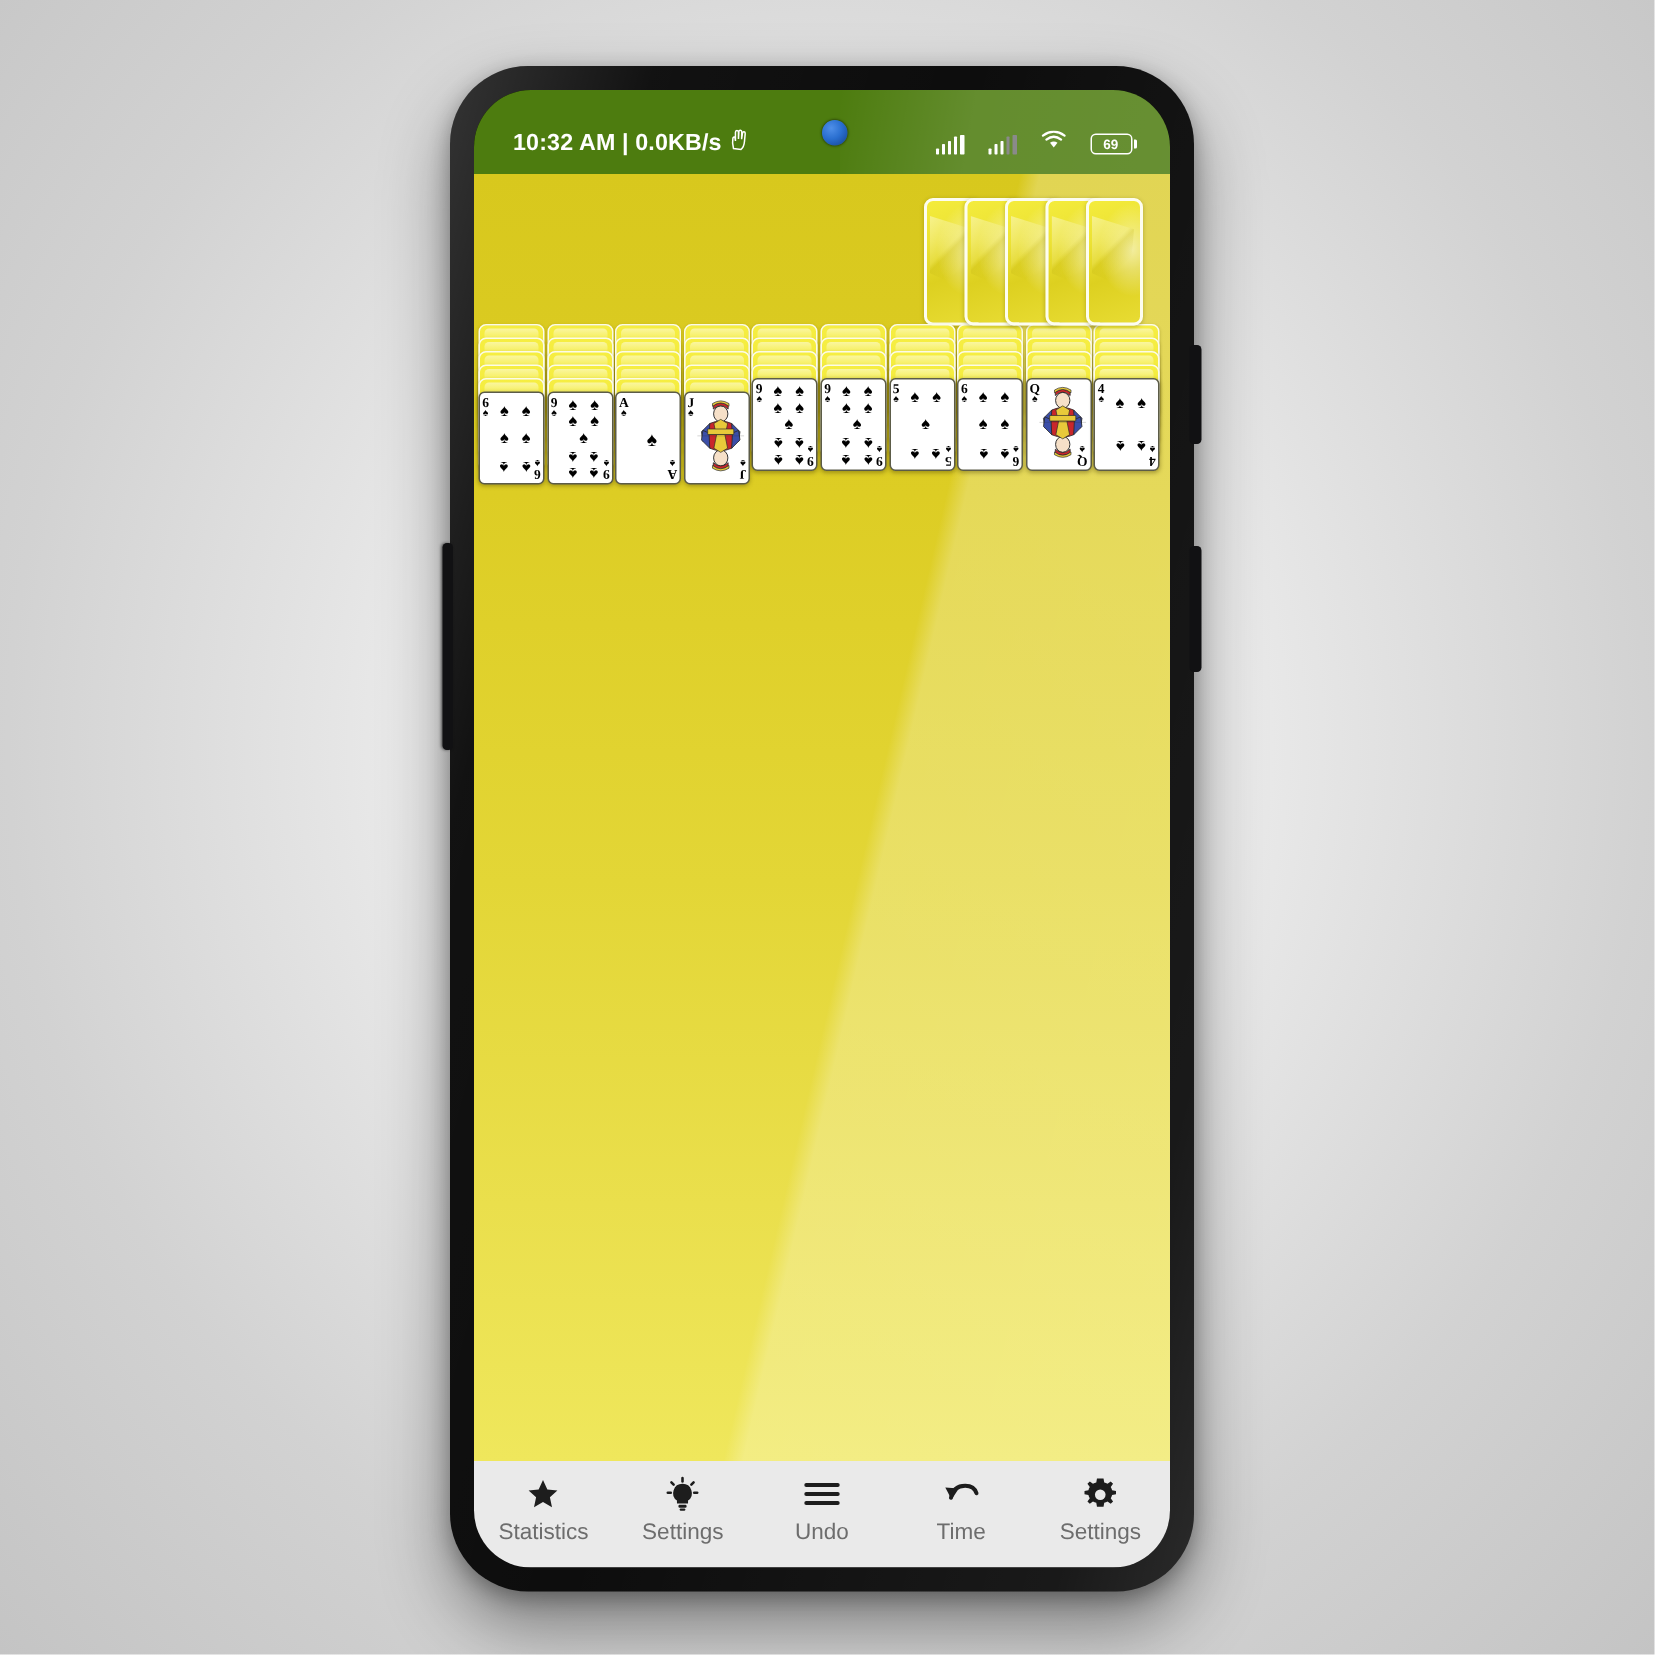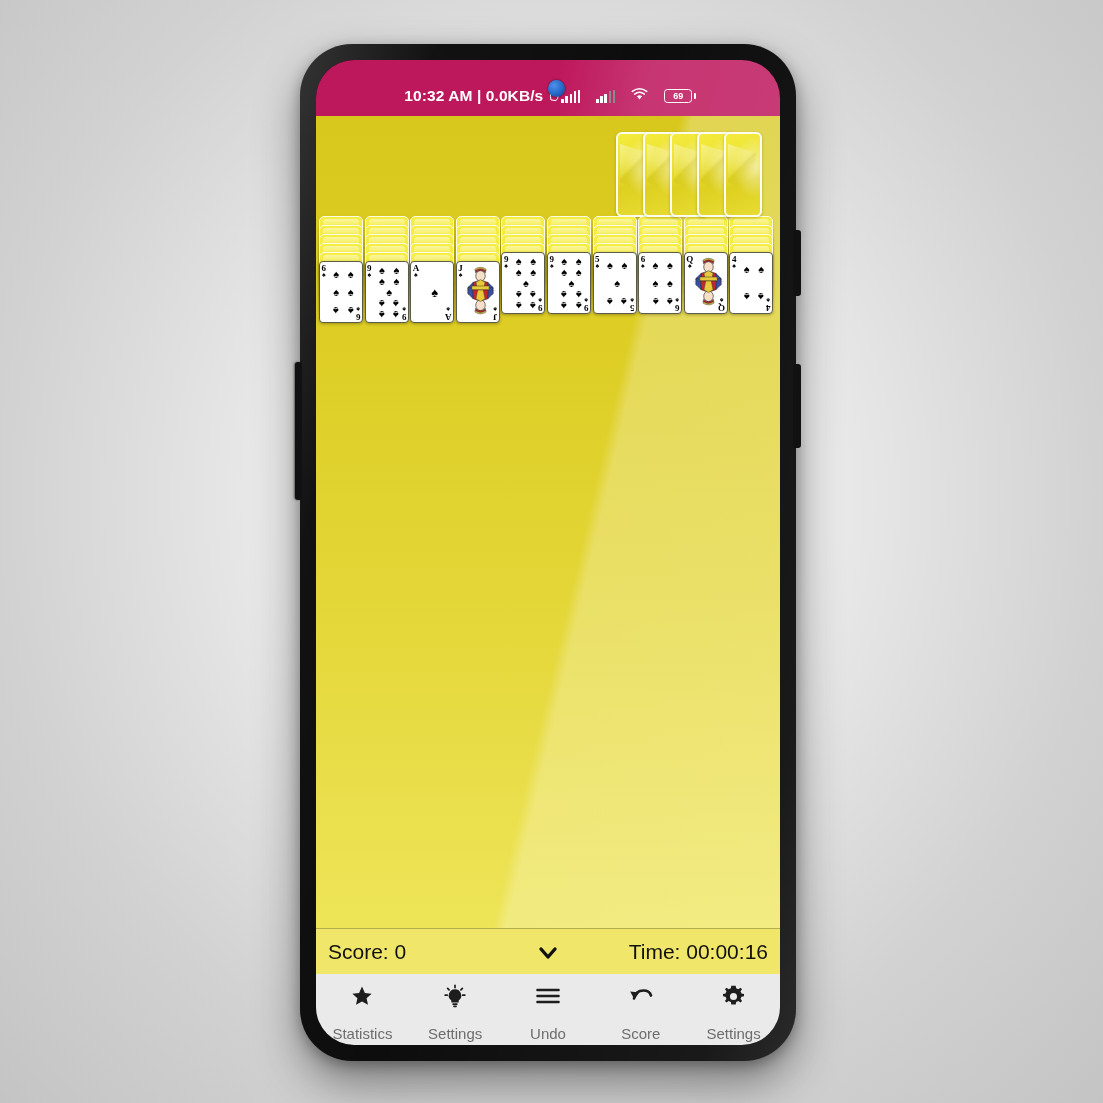--- a/index.html
+++ b/index.html
@@ -48,25 +48,25 @@
     width: 464px; height: 985px;
     background: #000;
     border-radius: 38px;
     overflow: hidden;
   }
 
   
   #status-bar {
     position: relative;
     height: 56px;
-    background: #be185d;
+    background: #4d7c0f;
     color: #ffffff;
     display: flex;
     align-items: center;
-    justify-content: center;
+    justify-content: space-between;
     padding: 16px 22px 0 26px;
   }
   
   #status-bar::after{
     content:"";
     position:absolute; right:0; top:0; bottom:0; width:220px;
     background: linear-gradient(100deg, rgba(255,255,255,0) 0%, rgba(255,255,255,0.13) 40%, rgba(255,255,255,0.15) 100%);
     pointer-events:none;
   }
   #status-left {
@@ -235,21 +235,21 @@
   #bottom-nav {
     position:relative;
     height: 71px;
     background: #eaeaea;
     display:flex;
     align-items:flex-start;
     justify-content:space-around;
     padding-top: 9px;
   }
   .nav-item {
-    display:flex; flex-direction:column; align-items:center; gap:16px;
+    display:flex; flex-direction:column; align-items:center; gap:4px;
     width: 84px;
   }
   .nav-item .nav-icon { height: 26px; display:flex; align-items:center; justify-content:center; }
   .nav-item .nav-label { font-size: 15px; color: #6d6d6d; }
 </style>
 </head>
 <body>
 
 <div id="phone">
 
@@ -589,29 +589,20 @@
               <div class="pips p-4">
                 <span>♠</span>
                 <span>♠</span>
                 <span style="transform: rotate(180deg);">♠</span>
                 <span style="transform: rotate(180deg);">♠</span>
               </div>
             </div>
           </div>
         </div>
 
-      <div id="score-bar">
-        <span>Score: 0</span>
-        <span id="chevron-wrap">
-          <svg width="30" height="20" viewBox="0 0 30 20">
-            <path d="M8 6 L15 14 L22 6" fill="none" stroke="#111" stroke-width="3.4" stroke-linecap="round" stroke-linejoin="round"></path>
-          </svg>
-        </span>
-        <span>Time: 00:00:16</span>
-      </div>
     </div>
 
     <div id="bottom-nav">
         <div class="nav-item">
           <div class="nav-icon">
             <svg width="24" height="24" viewBox="0 0 24 24">
               <path d="M12 2.6 L14.9 9 L21.6 9.7 L16.6 14.2 L18 20.8 L12 17.4 L6 20.8 L7.4 14.2 L2.4 9.7 L9.1 9 Z" fill="#1d1d1d"></path>
             </svg>
           </div>
           <div class="nav-label">Statistics</div>
@@ -645,21 +636,21 @@
           </div>
           <div class="nav-label">Undo</div>
         </div>
         <div class="nav-item">
           <div class="nav-icon">
             <svg width="26" height="22" viewBox="0 0 26 22">
               <path d="M6 13.5 Q7.5 5.5 15.5 5.5 Q21.5 5.5 23 10.5" fill="none" stroke="#1d1d1d" stroke-width="2.7" stroke-linecap="round"></path>
               <path d="M2.2 6.6 L6.4 14.6 L11.2 7.4 Z" fill="#1d1d1d"></path>
             </svg>
           </div>
-          <div class="nav-label">Score</div>
+          <div class="nav-label">Time</div>
         </div>
         <div class="nav-item">
           <div class="nav-icon">
             <svg width="25" height="25" viewBox="0 0 24 24">
               <path d="M12 1.6 l2.1 0 l0.45 2.5 a8.4 8.4 0 0 1 2.1 0.88 l2.05 -1.5 l1.5 1.5 l-1.5 2.05 a8.4 8.4 0 0 1 0.88 2.1 l2.5 0.45 l0 2.1 l-2.5 0.45 a8.4 8.4 0 0 1 -0.88 2.1 l1.5 2.05 l-1.5 1.5 l-2.05 -1.5 a8.4 8.4 0 0 1 -2.1 0.88 l-0.45 2.5 l-2.1 0 l-2.1 0 l-0.45 -2.5 a8.4 8.4 0 0 1 -2.1 -0.88 l-2.05 1.5 l-1.5 -1.5 l1.5 -2.05 a8.4 8.4 0 0 1 -0.88 -2.1 l-2.5 -0.45 l0 -2.1 l2.5 -0.45 a8.4 8.4 0 0 1 0.88 -2.1 l-1.5 -2.05 l1.5 -1.5 l2.05 1.5 a8.4 8.4 0 0 1 2.1 -0.88 l0.45 -2.5 Z" fill="#1d1d1d"></path>
               <circle cx="12" cy="12" r="3.4" fill="#eaeaea"></circle>
             </svg>
           </div>
           <div class="nav-label">Settings</div>
         </div>

